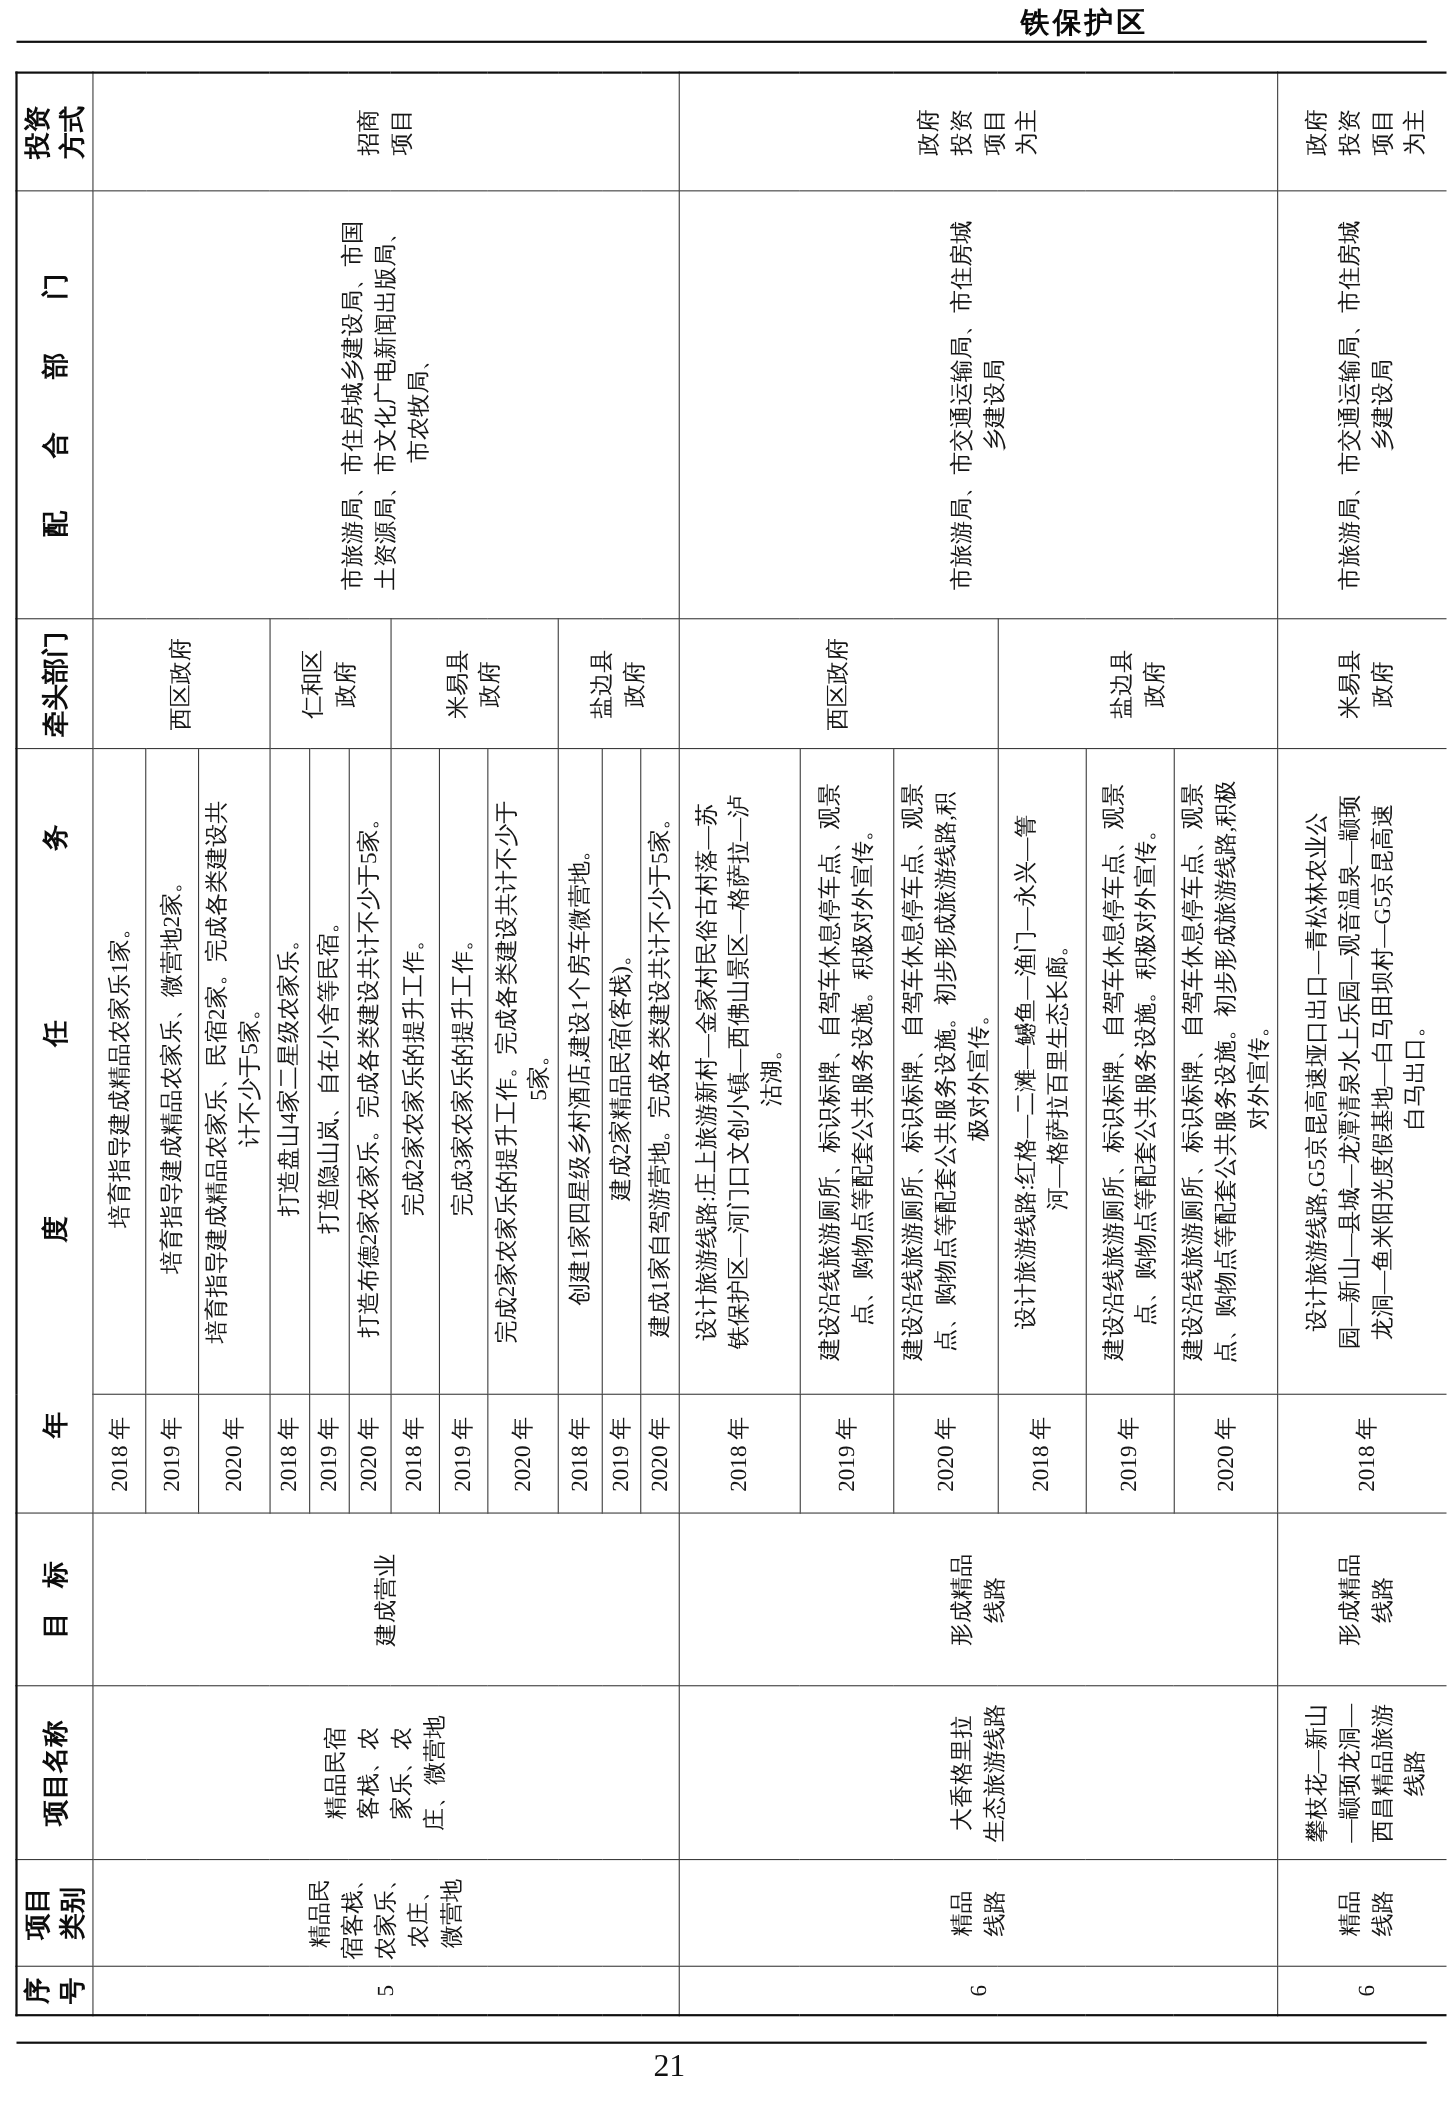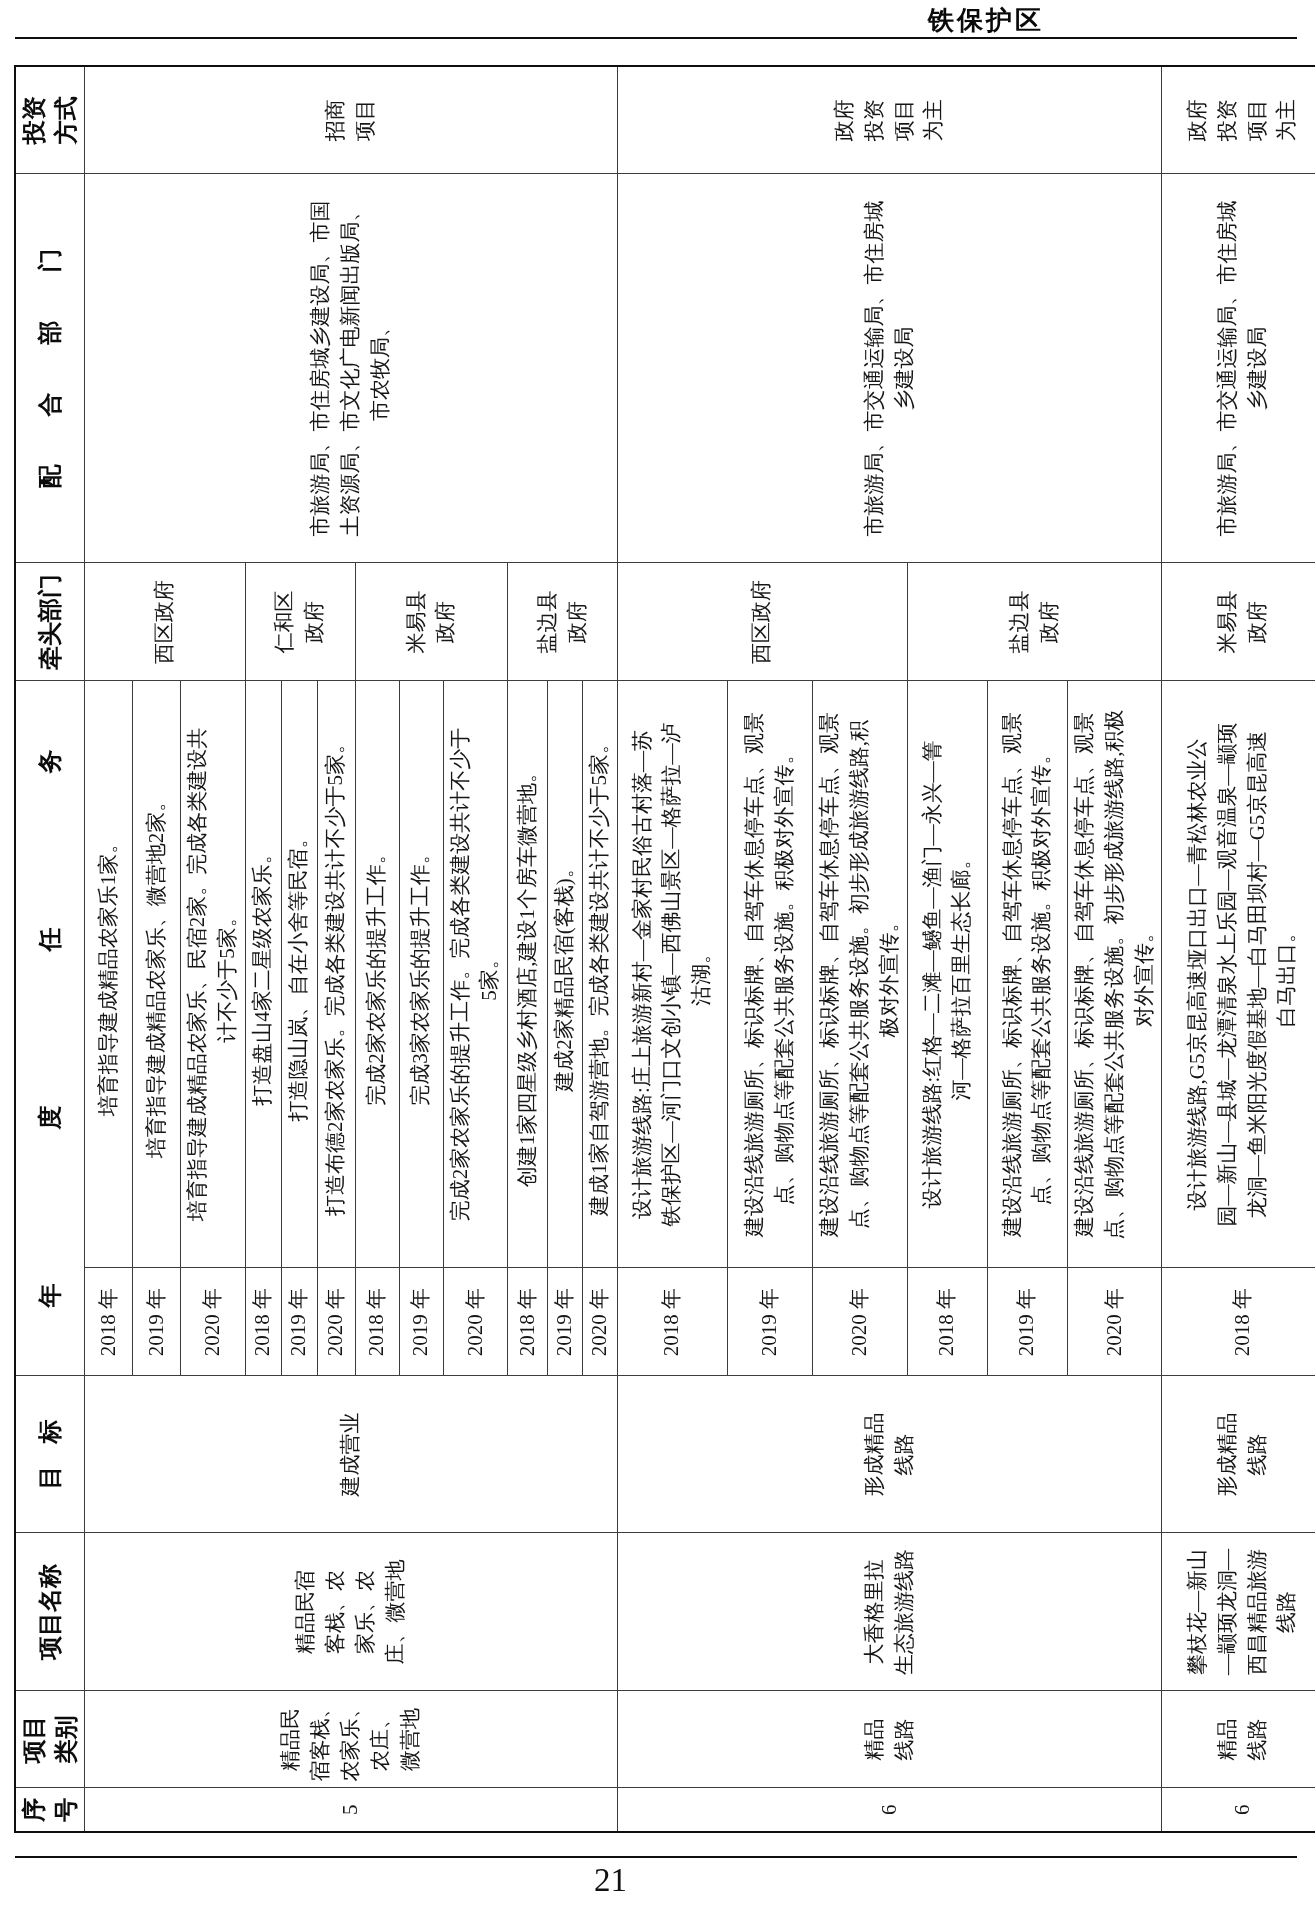--- a/index.html
+++ b/index.html
@@ -8,21 +8,21 @@
     font-family:"Liberation Serif", serif;color:#161616;overflow:hidden;
   }
   .doc-header-label{
     position:absolute;left:928px;top:3px;width:120px;
     font-family:"Liberation Sans", sans-serif;font-weight:bold;
     font-size:26px;letter-spacing:3px;color:#0a0a0a;white-space:nowrap;
   }
   .rule{position:absolute;left:15px;width:1282px;height:0;border-top:2px solid #0f0f0f;}
   .rule-top{top:37px;}
   .rule-bottom{top:1856px;}
-  .page-number{position:absolute;left:594px;top:1862px;font-size:33px;color:#111;}
+  .page-number{position:absolute;left:594px;top:1862px;font-size:29px;color:#111;}
 
   
   .rotor{position:absolute;left:14px;top:68px;width:1281px;height:1765px;}
   .rotor-inner{
     position:absolute;left:0;top:0;width:1765px;height:1281px;
     transform:rotate(-90deg) translateX(-1765px);transform-origin:0 0;
   }
   table.grid{
     border-collapse:collapse;table-layout:fixed;width:1765px;height:1281px;
     background:#fff;border:2px solid #0f0f0f;

